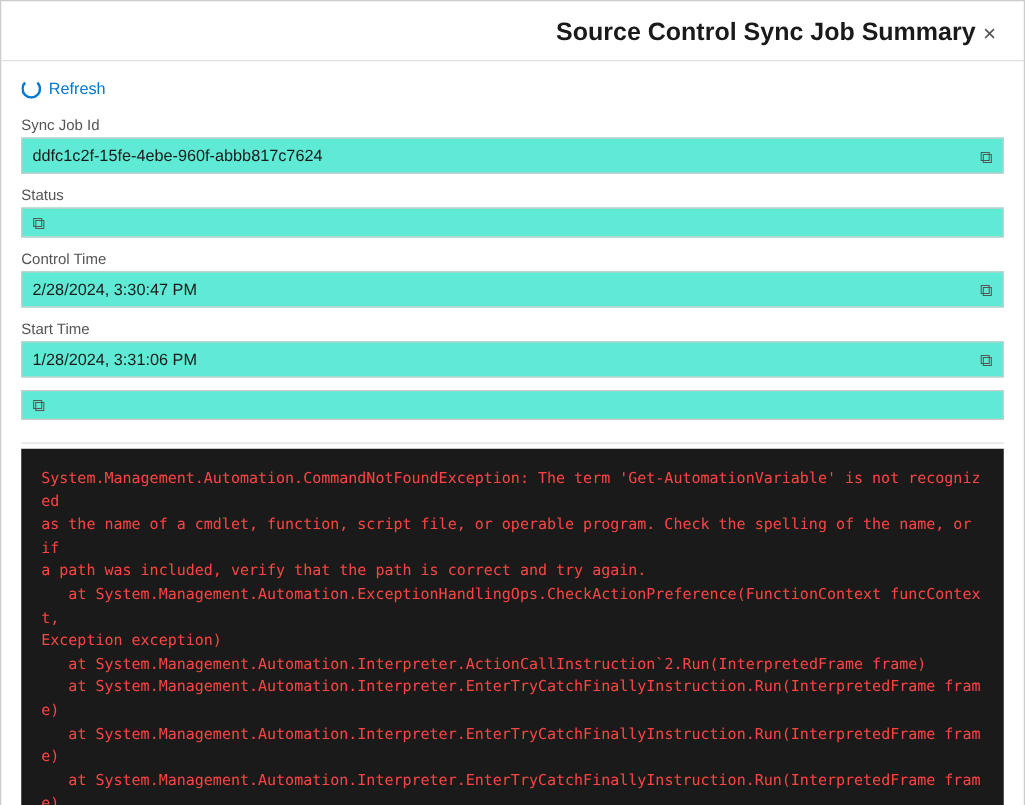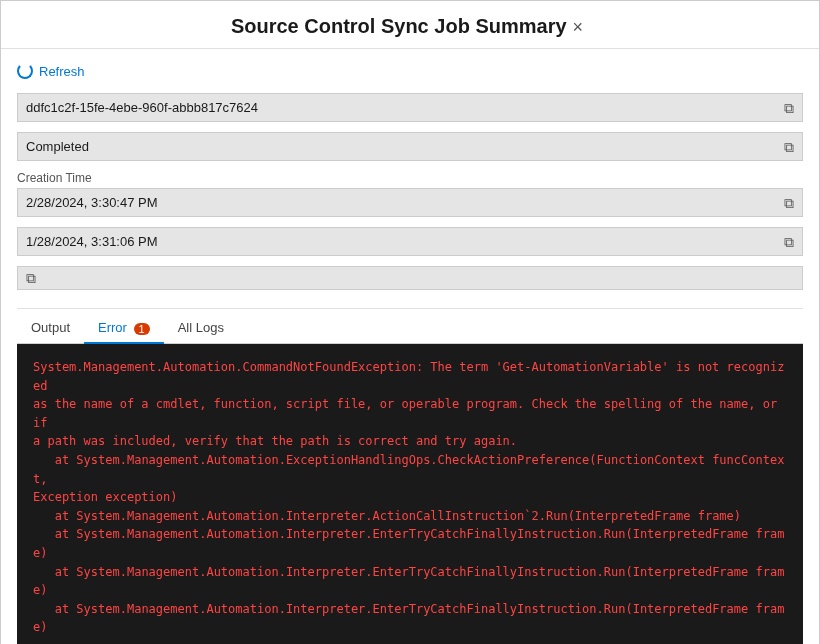--- a/index.html
+++ b/index.html
@@ -16,21 +16,21 @@
       background: #fff;
       width: 820px;
       min-height: 644px;
       border: 1px solid #ccc;
       box-shadow: 2px 2px 12px rgba(0,0,0,0.2);
       display: flex;
       flex-direction: column;
     }
     .dialog-header {
       display: flex;
-      justify-content: center;
+      justify-content: flex-end;
       align-items: center;
       padding: 14px 16px 10px 16px;
       border-bottom: 1px solid #e0e0e0;
     }
     .dialog-title {
       font-size: 20px;
       font-weight: 600;
       color: #1a1a1a;
     }
     .close-btn {
@@ -43,21 +43,20 @@
       line-height: 1;
     }
     .dialog-body {
       padding: 10px 16px 16px 16px;
       flex: 1;
       display: flex;
       flex-direction: column;
     }
     .refresh-btn {
       display: flex;
-      align-items: center;
       gap: 6px;
       background: none;
       border: none;
       cursor: pointer;
       color: #0078d4;
       font-size: 13px;
       padding: 4px 0;
       margin-bottom: 10px;
     }
     .refresh-icon {
@@ -74,21 +73,21 @@
     .field-label {
       font-size: 12px;
       color: #555;
       margin-bottom: 3px;
       display: block;
     }
     .field-row {
       display: flex;
       align-items: center;
       border: 1px solid #ccc;
-      background: #e5e5e5;
+      background: #5eead4;
     }
     .field-value {
       flex: 1;
       padding: 6px 8px;
       font-size: 13px;
       color: #1a1a1a;
       background: transparent;
       border: none;
       outline: none;
     }
@@ -165,61 +164,58 @@
   </div>
 
   <div class="dialog-body">
 
     <button class="refresh-btn">
       <span class="refresh-icon"></span>
       <span>Refresh</span>
     </button>
 
     <div class="field-group">
+      <label class="field-label">Sync Job Id</label>
       <div class="field-row">
         <span class="field-value">ddfc1c2f-15fe-4ebe-960f-abbb817c7624</span>
         <button class="copy-btn" title="Copy">⧉</button>
       </div>
     </div>
 
     <div class="field-group">
-      <div class="field-row">
-        <span class="field-value">Completed</span>
-        <button class="copy-btn" title="Copy">⧉</button>
-      </div>
-    </div>
-
-    <div class="field-group">
-      <label class="field-label">Creation Time</label>
+      <label class="field-label">Status</label>
+      <div class="field-row">
+        <button class="copy-btn" title="Copy">⧉</button>
+      </div>
+    </div>
+
+    <div class="field-group">
+      <label class="field-label">Control Time</label>
       <div class="field-row">
         <span class="field-value">2/28/2024, 3:30:47 PM</span>
         <button class="copy-btn" title="Copy">⧉</button>
       </div>
     </div>
 
     <div class="field-group">
+      <label class="field-label">Start Time</label>
       <div class="field-row">
         <span class="field-value">1/28/2024, 3:31:06 PM</span>
         <button class="copy-btn" title="Copy">⧉</button>
       </div>
     </div>
 
     <div class="field-group">
       <div class="field-row">
         <button class="copy-btn" title="Copy">⧉</button>
       </div>
     </div>
 
     <hr class="divider">
 
-    <div class="tabs">
-      <button class="tab">Output</button>
-      <button class="tab active">Error <span class="tab-badge">1</span></button>
-      <button class="tab">All Logs</button>
-    </div>
 
     <div class="log-area">
       <pre class="log-text">System.Management.Automation.CommandNotFoundException: The term 'Get-AutomationVariable' is not recognized
 as the name of a cmdlet, function, script file, or operable program. Check the spelling of the name, or if
 a path was included, verify that the path is correct and try again.
    at System.Management.Automation.ExceptionHandlingOps.CheckActionPreference(FunctionContext funcContext,
 Exception exception)
    at System.Management.Automation.Interpreter.ActionCallInstruction`2.Run(InterpretedFrame frame)
    at System.Management.Automation.Interpreter.EnterTryCatchFinallyInstruction.Run(InterpretedFrame frame)
    at System.Management.Automation.Interpreter.EnterTryCatchFinallyInstruction.Run(InterpretedFrame frame)

